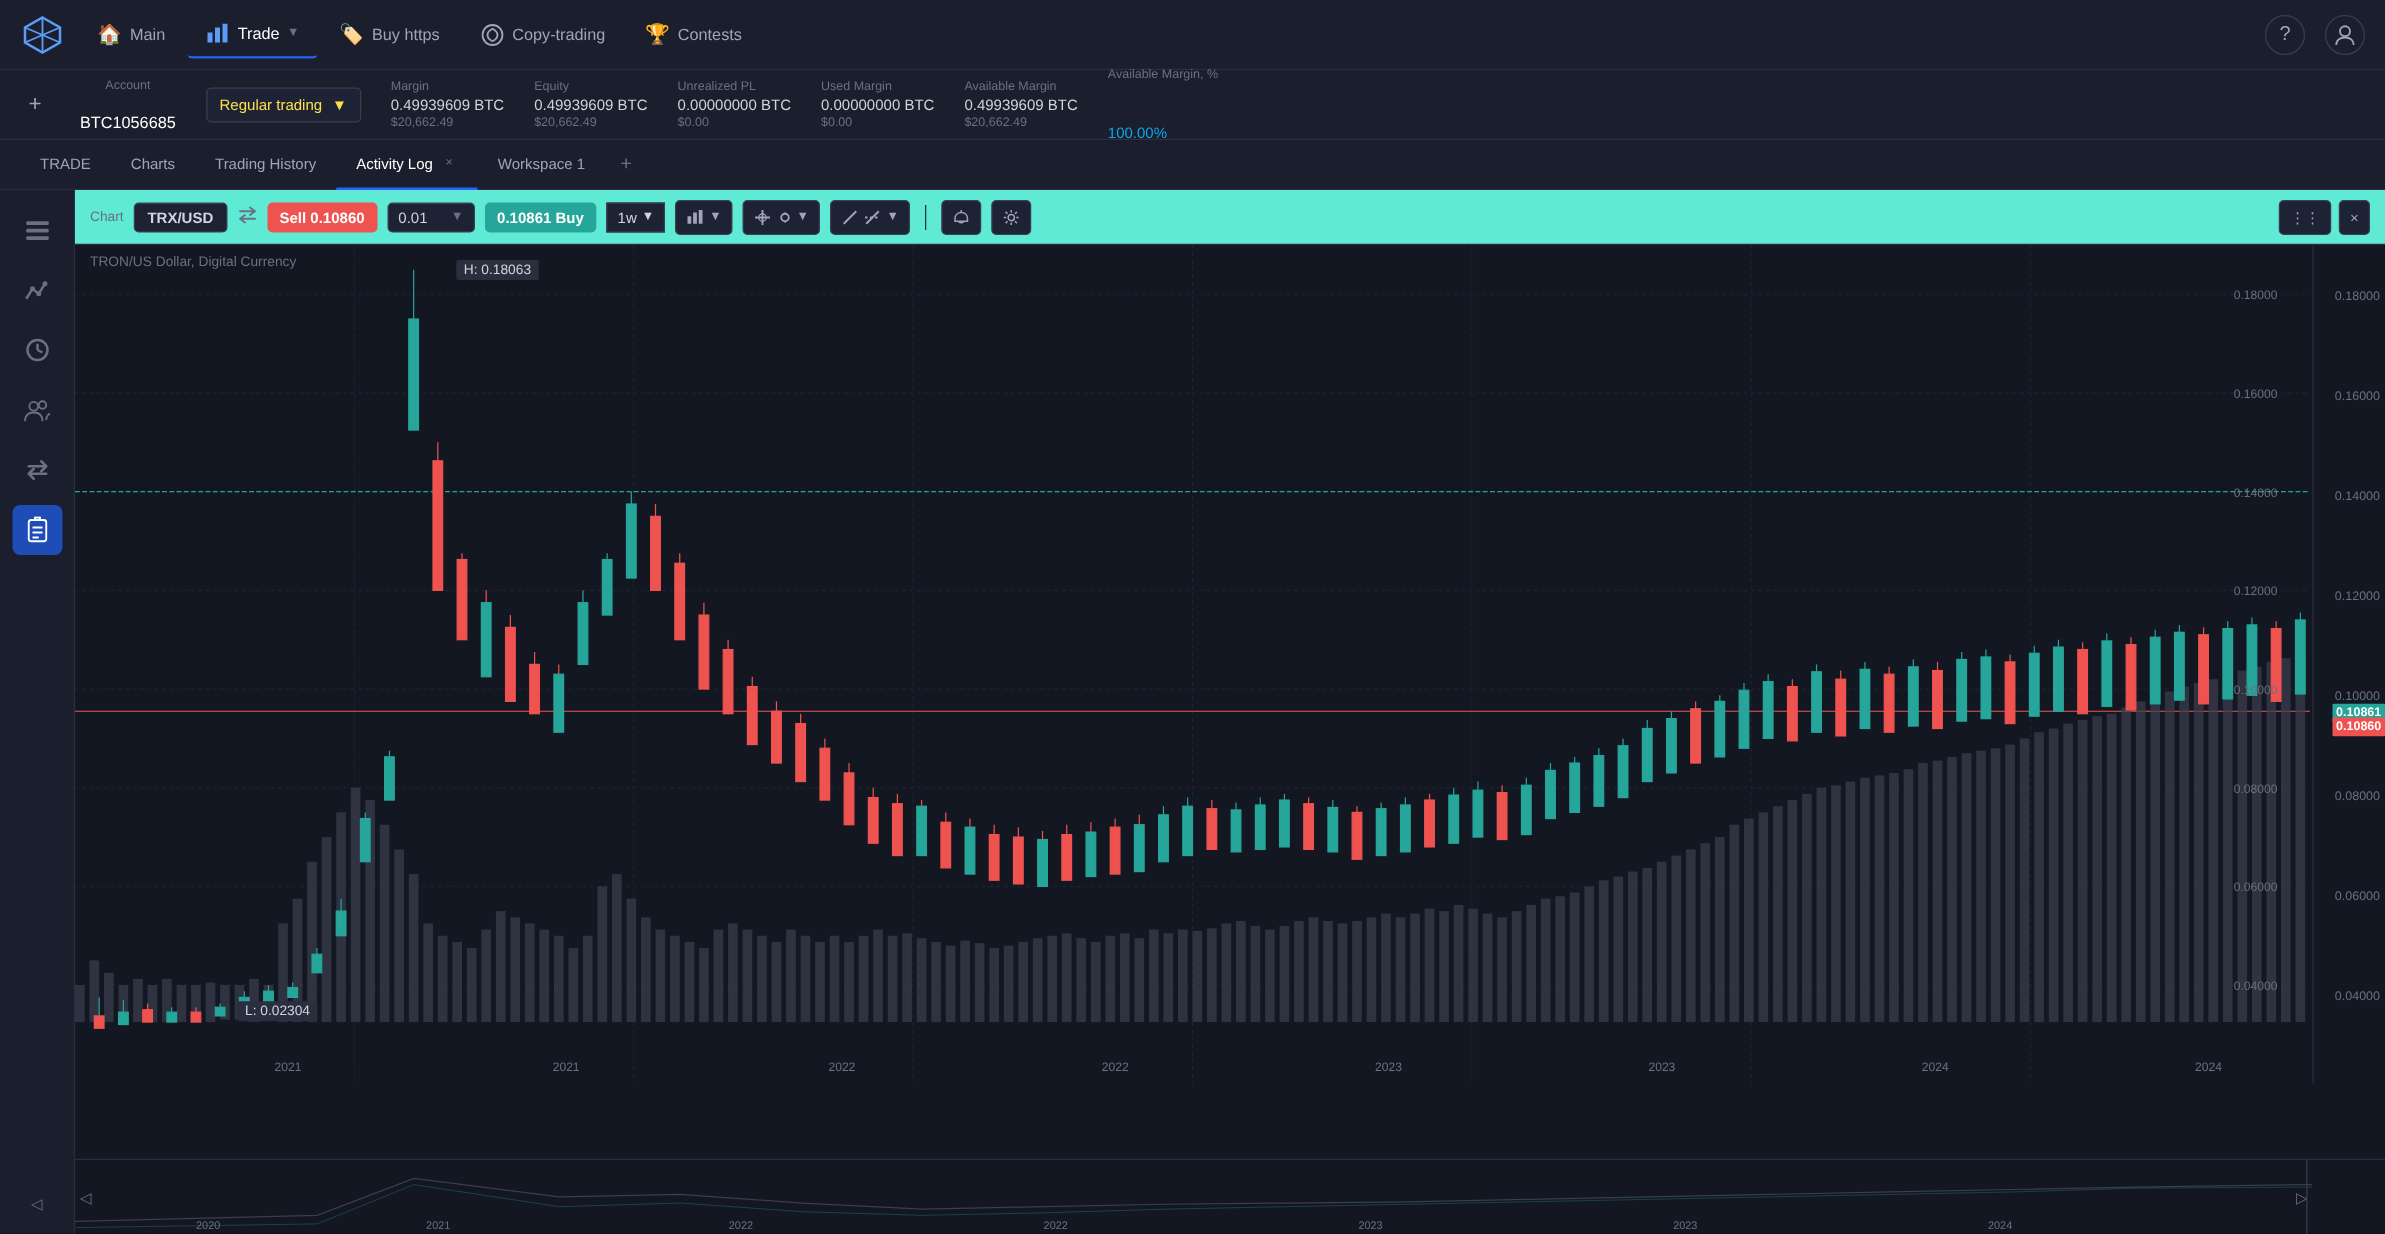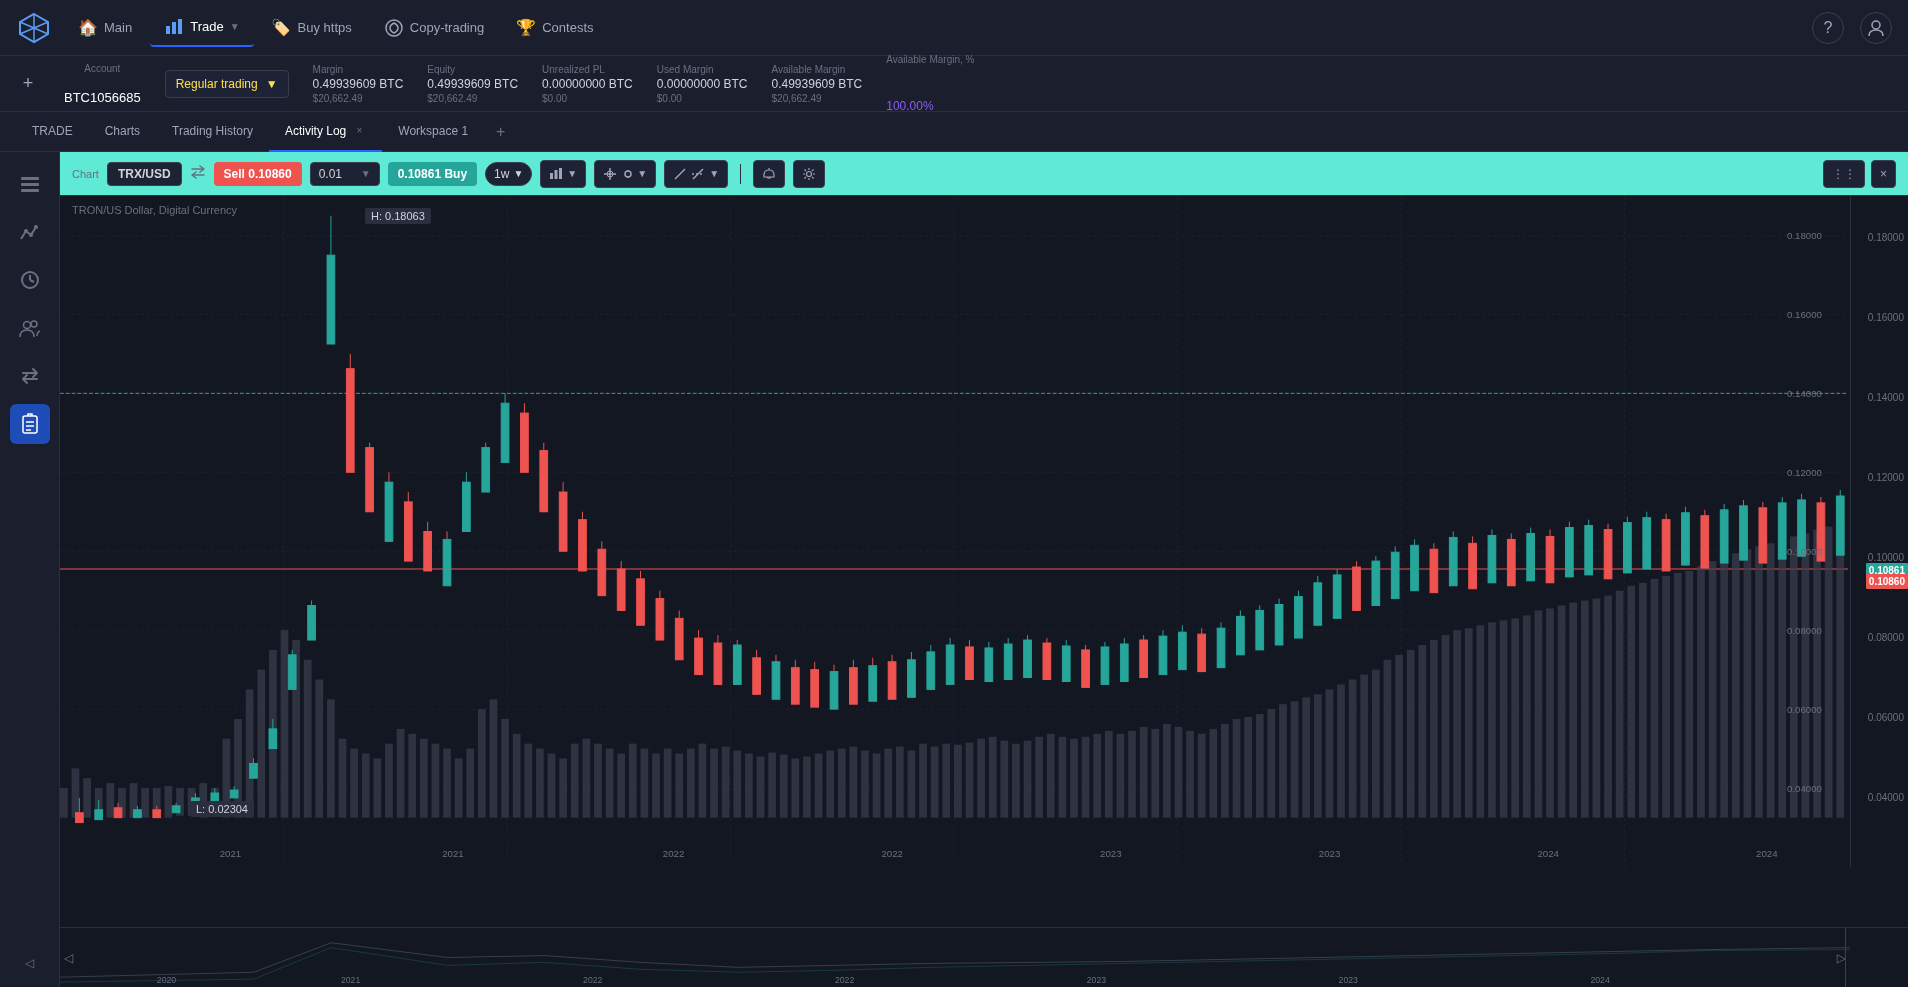--- a/index.html
+++ b/index.html
@@ -131,21 +131,21 @@
     }
     .balance-btc {
       font-size: 12px;
       color: #d1d4dc;
       font-weight: 500;
     }
     .balance-usd {
       font-size: 10px;
       color: #6b7080;
     }
-    .balance-green { color: #8b5cf6; margin-top: 32px; }
+    .balance-green { color: #0ea5e9; margin-top: 32px; }
 
     
     .tabbar {
       display: flex;
       align-items: center;
       height: 40px;
       background: #1a1e2d;
       border-bottom: 1px solid #2a2e3e;
       padding: 0 16px;
       gap: 0;
@@ -299,21 +299,21 @@
       border-radius: 4px;
       font-size: 12px;
       cursor: pointer;
       font-weight: 600;
     }
     .timeframe-select {
       background: #1e2235;
       border: 1px solid #3a3e4e;
       color: #d1d4dc;
       padding: 4px 8px;
-      border-radius: 12px;
+      border-radius: 0;
       font-size: 12px;
       cursor: pointer;
       display: flex;
       align-items: center;
       gap: 4px;
     }
     .toolbar-btn {
       background: #1e2235;
       border: 1px solid #3a3e4e;
       color: #a0a4b8;

